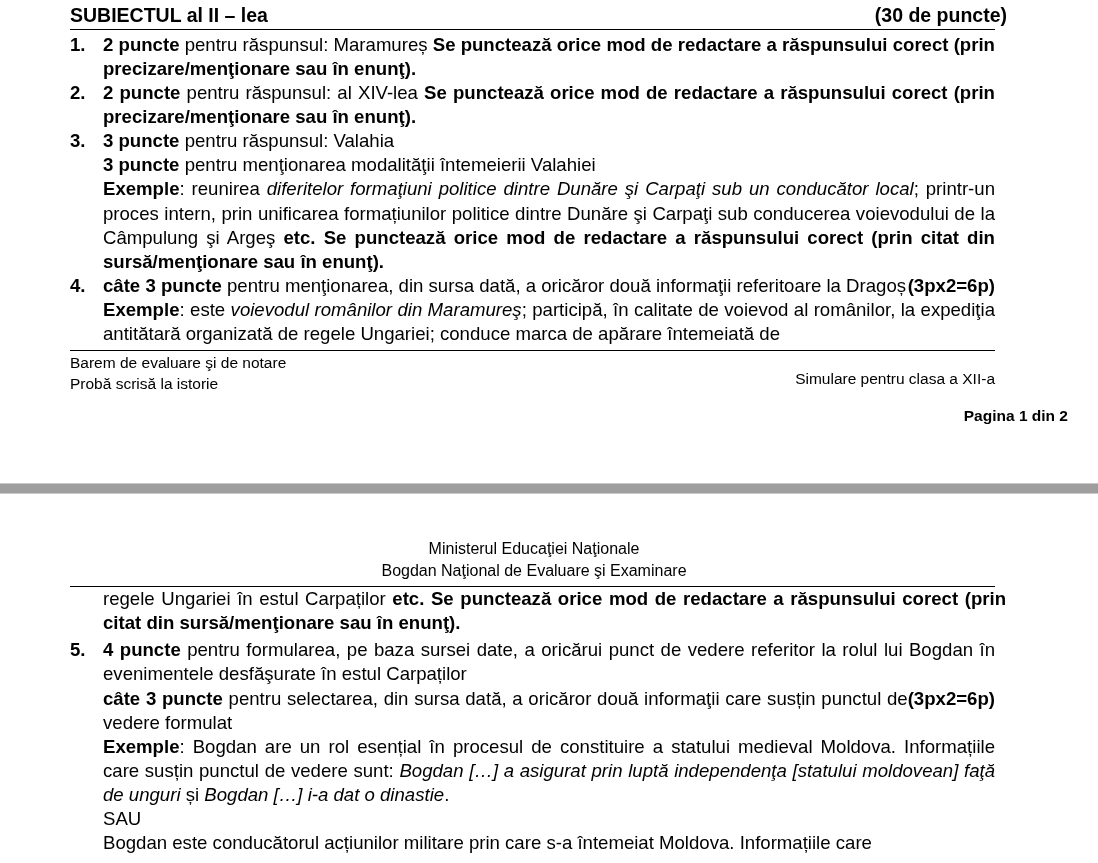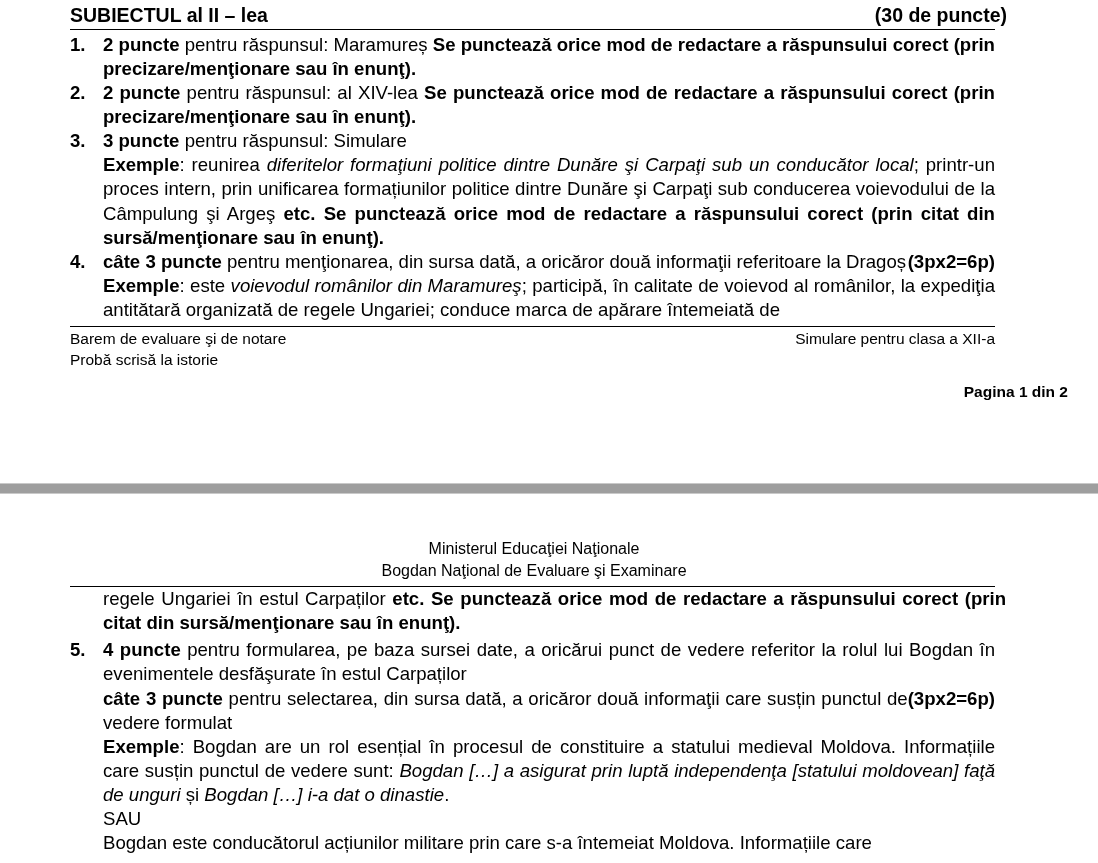--- a/index.html
+++ b/index.html
@@ -84,21 +84,21 @@
     margin-top: 4px;
   }
   .footer-cols {
     display: flex;
     justify-content: space-between;
     padding: 2px 103px 0 70px;
     font-size: 15.5px;
     line-height: 1.35;
   }
   .footer-left { text-align: left; }
-  .footer-right { text-align: right; }
+  .footer-right { text-align: right; margin-top: 16px; }
   .footer-pagenum {
     text-align: right;
     font-size: 15.5px;
     padding-top: 12px;
     padding-right: 30px;
     font-weight: bold;
   }
 
   
   .page-gap {
@@ -145,21 +145,22 @@
       <li>
         <span class="num">1.</span>
         <p class="para"><b>2 puncte</b><span> pentru răspunsul: Maramureș </span><b>Se punctează orice mod de redactare a răspunsului corect (prin precizare/menţionare sau în enunţ).</b></p>
       </li>
       <li>
         <span class="num">2.</span>
         <p class="para"><b>2 puncte</b><span> pentru răspunsul: al XIV-lea </span><b>Se punctează orice mod de redactare a răspunsului corect (prin precizare/menţionare sau în enunţ).</b></p>
       </li>
       <li>
         <span class="num">3.</span>
-        <p class="para"><b>3 puncte</b><span> pentru răspunsul: Simulare</span></p>
+        <p class="para"><b>3 puncte</b><span> pentru răspunsul: Valahia</span></p>
+        <p class="para"><b>3 puncte</b><span> pentru menţionarea modalităţii întemeierii Valahiei</span></p>
         <p class="para"><b>Exemple</b><span>: reunirea </span><i>diferitelor formaţiuni politice dintre Dunăre şi Carpaţi sub un conducător local</i><span>; printr-un proces intern, prin unificarea formațiunilor politice dintre Dunăre şi Carpaţi sub conducerea voievodului de la Câmpulung şi Argeş </span><b>etc. Se punctează orice mod de redactare a răspunsului corect (prin citat din sursă/menţionare sau în enunţ).</b></p>
       </li>
       <li>
         <span class="num">4.</span>
         <p class="para"><span class="tagline">(3px2=6p)</span><b>câte 3 puncte</b><span> pentru menţionarea, din sursa dată, a oricăror două informaţii referitoare la Dragoș</span></p>
         <p class="para"><b>Exemple</b><span>: este </span><i>voievodul românilor din Maramureş</i><span>; participă, în calitate de voievod al românilor, la expediţia antitătară organizată de regele Ungariei; conduce marca de apărare întemeiată de</span></p>
       </li>
     </ol>
 
   <div class="page-footer">

